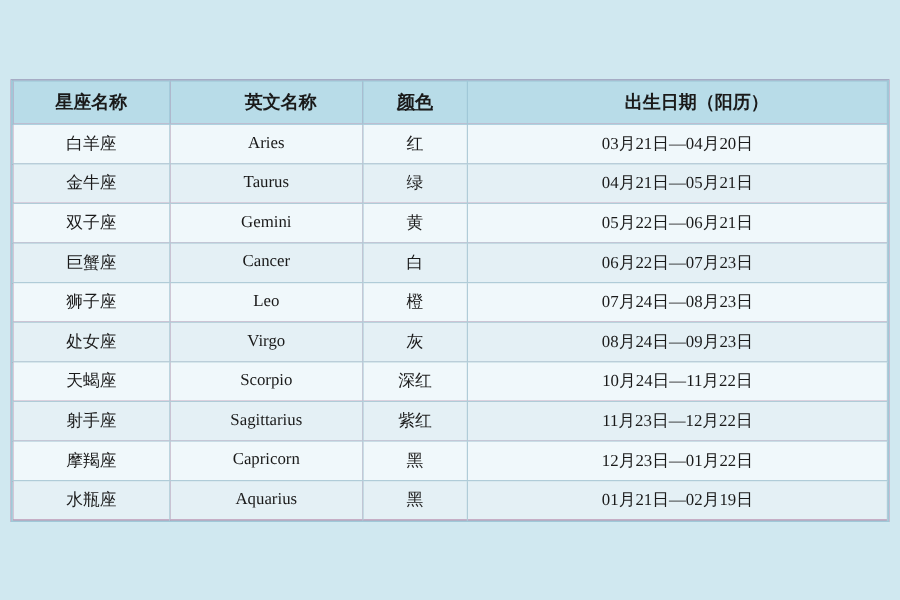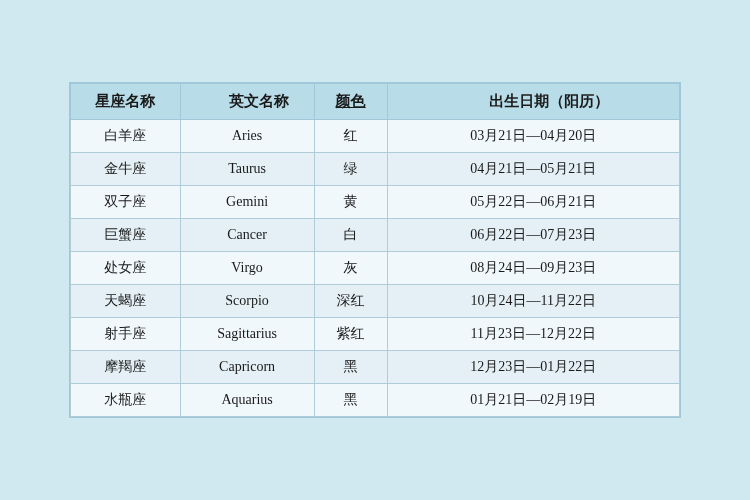--- a/index.html
+++ b/index.html
@@ -14,21 +14,21 @@
       background-color: #d0e8f0;
       display: flex;
       align-items: center;
       justify-content: center;
       font-family: 'SimSun', 'STSong', serif;
     }
 
     .table-container {
       background-color: #be185d;
       border: 1px solid #a0c8d8;
-      width: 612px;
+      width: 732px;
     }
 
     table {
       width: 100%;
       border-collapse: collapse;
     }
 
     th {
       background-color: #b8dce8;
       border: 1px solid #a0c8d8;
@@ -93,20 +93,26 @@
           <td>黄</td>
           <td>05月22日—06月21日</td>
         </tr>
         <tr>
           <td>巨蟹座</td>
           <td>Cancer</td>
           <td>白</td>
           <td>06月22日—07月23日</td>
         </tr>
         <tr>
+          <td>狮子座</td>
+          <td>Leo</td>
+          <td>橙</td>
+          <td>07月24日—08月23日</td>
+        </tr>
+        <tr>
           <td>处女座</td>
           <td>Virgo</td>
           <td>灰</td>
           <td>08月24日—09月23日</td>
         </tr>
         <tr>
           <td>天蝎座</td>
           <td>Scorpio</td>
           <td>深红</td>
           <td>10月24日—11月22日</td>

